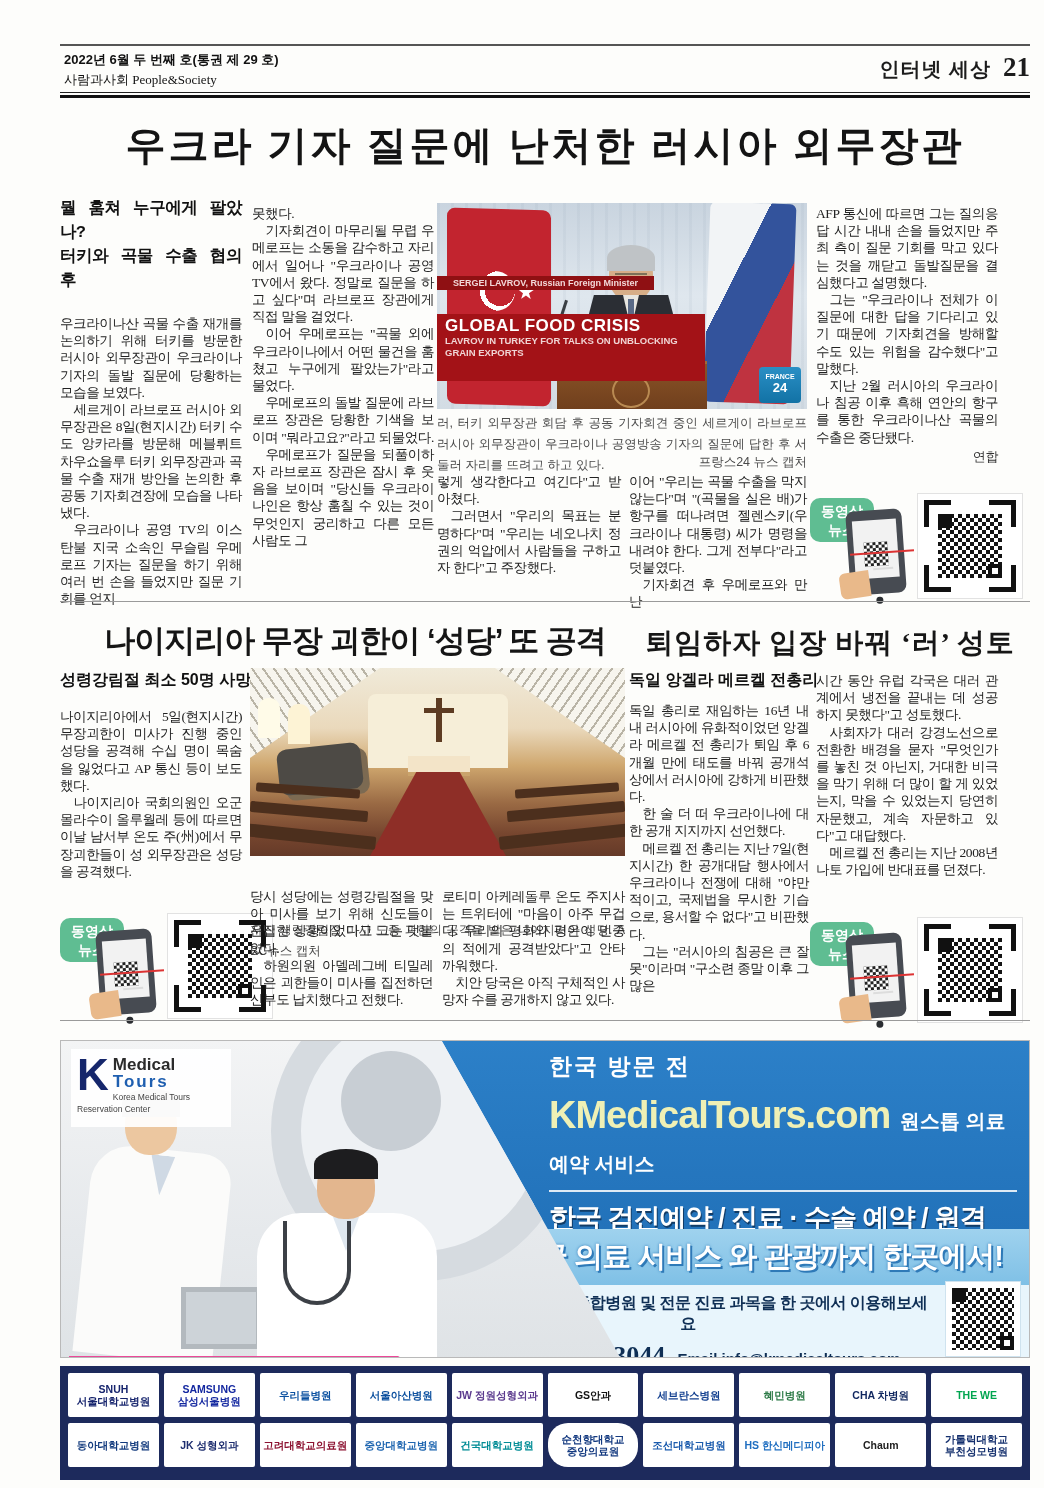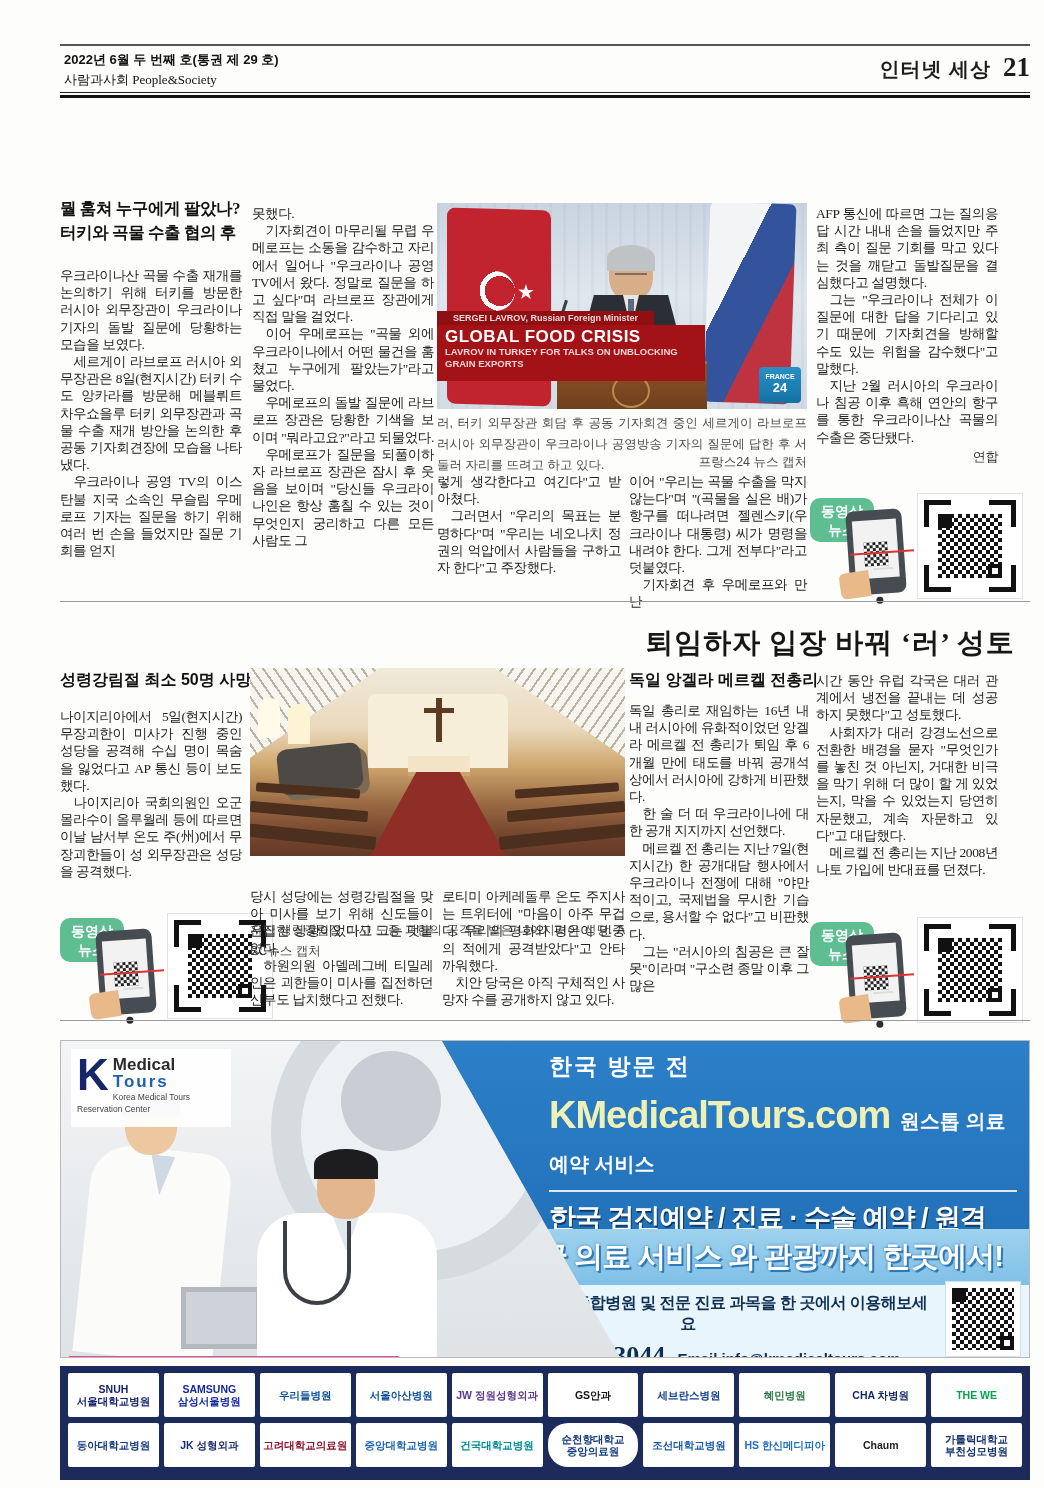--- a/index.html
+++ b/index.html
@@ -12,21 +12,21 @@
   .mast-left{left:64px;top:50px;font-family:"Liberation Sans",sans-serif;font-size:13px;font-weight:bold;line-height:20px;color:#111;}
   .mast-left .en{font-family:"Liberation Serif",serif;font-weight:normal;}
   .mast-right{right:14px;top:52px;text-align:right;}
   .mast-right .sec{font-family:"Liberation Sans",sans-serif;font-size:20px;font-weight:bold;letter-spacing:1px;}
   .mast-right .num{font-size:27px;font-weight:600;margin-left:12px;}
   .rule-thin{left:60px;top:92px;width:970px;height:1px;background:#222;}
   .rule-thick{left:60px;top:95px;width:970px;height:3px;background:#111;}
 
   
   .headline-1{left:60px;top:118px;width:970px;text-align:center;font-size:40px;font-weight:600;letter-spacing:3px;color:#141414;}
-  .kicker{font-family:Liberation Serif, serif;font-size:16.5px;font-weight:bold;line-height:24px;color:#111;}
+  .kicker{font-family:Liberation Mono, monospace;font-size:16.5px;font-weight:bold;line-height:24px;color:#111;}
   .col{width:182px;font-size:13.5px;line-height:17.2px;letter-spacing:-0.4px;text-align:justify;word-break:break-all;color:#222;}
   .col p{margin:0;text-indent:1em;}
   .col p:first-child{text-indent:0;}
   .subhead{font-family:"Liberation Sans",sans-serif;font-size:16px;font-weight:bold;color:#101010;}
   .byline{text-align:right;font-size:13px;color:#333;margin-top:2px;}
   .caption{font-family:"Liberation Sans",sans-serif;font-size:12.5px;line-height:21px;color:#4a4a4a;text-align:justify;word-break:break-all;position:relative;}
   .caption .credit{position:absolute;right:0;bottom:0;background:#fdfdfb;padding-left:6px;}
   .divider{height:1px;background:#9a9a9a;}
 
   
@@ -43,21 +43,21 @@
   .lavrov-head:before{content:"";position:absolute;left:-2px;top:-6px;width:48px;height:26px;border-radius:50% 50% 0 0;background:#bfc3c6;}
   .lavrov-head:after{content:"";position:absolute;left:6px;top:22px;width:32px;height:7px;border-top:2px solid #554;opacity:.7;}
   .lavrov-body{position:absolute;left:136px;top:92px;width:116px;height:80px;background:#2b2e34;clip-path:polygon(18% 0,82% 0,100% 100%,0 100%);}
   .lavrov-body:before{content:"";position:absolute;left:50px;top:0;width:16px;height:34px;background:#e8e6e0;clip-path:polygon(0 0,100% 0,50% 100%);}
   .lavrov-body:after{content:"";position:absolute;left:55px;top:4px;width:6px;height:30px;background:#5a6a86;}
   .mic{position:absolute;left:120px;top:96px;width:3px;height:52px;background:#3a3f44;transform:rotate(18deg);}
   .podium{position:absolute;left:120px;top:158px;width:150px;height:48px;background:linear-gradient(180deg,#8a5327,#6e3e1c);border-top:3px solid #a06a36;}
   .podium:before{content:"";position:absolute;left:55px;top:10px;width:34px;height:30px;border:2px solid #b98a52;border-radius:50%;}
   .chy{position:absolute;left:0;bottom:28px;width:268px;}
   .chy-name{display:inline-block;background:#8f1013;color:#f2d8d8;font-family:"Liberation Sans",sans-serif;font-size:9px;font-weight:bold;padding:2px 16px;}
-  .chy-body{background:#a31217;color:#fff;padding:3px 8px 11px;}
+  .chy-body{background:#a31217;color:#fff;padding:3px 8px 22px;margin-top:24px;}
   .chy-title{font-family:"Liberation Sans",sans-serif;font-size:17px;font-weight:bold;letter-spacing:.5px;line-height:18px;}
   .chy-sub{font-family:"Liberation Sans",sans-serif;font-size:9.5px;font-weight:bold;color:#f0d4d4;line-height:12px;}
   .f24{position:absolute;right:6px;bottom:6px;width:42px;height:36px;background:linear-gradient(180deg,#2a8fc5,#1272a5);border-radius:4px;
        color:#fff;font-family:"Liberation Sans",sans-serif;text-align:center;line-height:11px;padding-top:4px;box-sizing:border-box;}
   .f24 .a{font-size:7px;font-weight:bold;display:block;}
   .f24 .b{font-size:13px;font-weight:bold;display:block;}
 
   
   .photo2{left:250px;top:668px;width:375px;height:188px;overflow:hidden;background:
       linear-gradient(180deg,#f0ead9 0%,#ead9bc 32%,#cfa76e 52%,#9a6a44 72%,#77462f 88%,#653a28 100%);}
@@ -168,20 +168,21 @@
   <div class="abs mast-left">
     <div>2022년 6월 두 번째 호(통권 제 29 호)</div>
     <div class="en">사람과사회 People&amp;Society</div>
   </div>
   <div class="abs mast-right">
     <span class="sec">인터넷 세상</span><span class="num">21</span>
   </div>
   <div class="abs rule-thin"></div>
   <div class="abs rule-thick"></div>
 
+  <div class="abs headline-1">우크라 기자 질문에 난처한 러시아 외무장관</div>
 
   <div class="abs col" style="left:60px;top:197px;">
     <div class="kicker">
       <div>뭘 훔쳐 누구에게 팔았나?</div>
       <div>터키와 곡물 수출 협의 후</div>
     </div>
     <div style="height:22px;"></div>
     <div>
         <p>우크라이나산 곡물 수출 재개를 논의하기 위해 터키를 방문한 러시아 외무장관이 우크라이나 기자의 돌발 질문에 당황하는 모습을 보였다.</p>
         <p>세르게이 라브로프 러시아 외무장관은 8일(현지시간) 터키 수도 앙카라를 방문해 메블뤼트 차우쇼을루 터키 외무장관과 곡물 수출 재개 방안을 논의한 후 공동 기자회견장에 모습을 나타냈다.</p>
@@ -267,20 +268,21 @@
       <i class="corner c-tl"></i>
         <i class="corner c-tr"></i>
         <i class="corner c-bl"></i>
         <i class="corner c-br"></i>
       <div class="qmod"></div>
     </div>
   </div>
 
   <div class="abs divider" style="left:60px;top:601px;width:970px;"></div>
 
+  <div class="abs headline-2">나이지리아 무장 괴한이 ‘성당’ 또 공격</div>
   <div class="abs headline-3">퇴임하자 입장 바꿔 ‘러’ 성토</div>
 
   <div class="abs subhead" style="left:60px;top:670px;">성령강림절 최소 50명 사망</div>
   <div class="abs col" style="left:60px;top:708px;">
     <div>
         <p>나이지리아에서 5일(현지시간) 무장괴한이 미사가 진행 중인 성당을 공격해 수십 명이 목숨을 잃었다고 AP 통신 등이 보도했다.</p>
         <p>나이지리아 국회의원인 오군몰라수이 올루월레 등에 따르면 이날 남서부 온도 주(州)에서 무장괴한들이 성 외무장관은 성당을 공격했다.</p>
       </div>
   </div>
 

